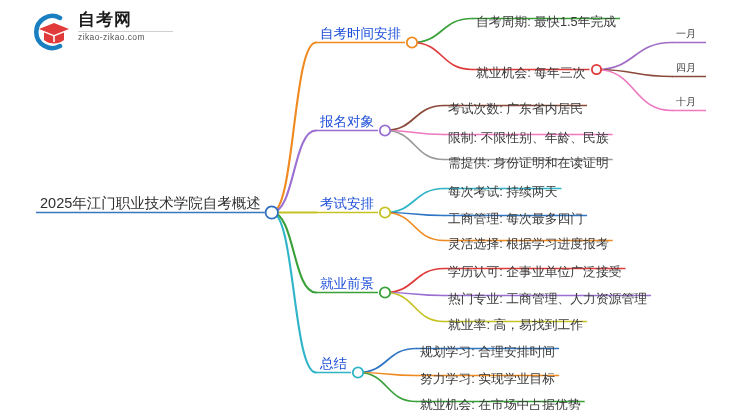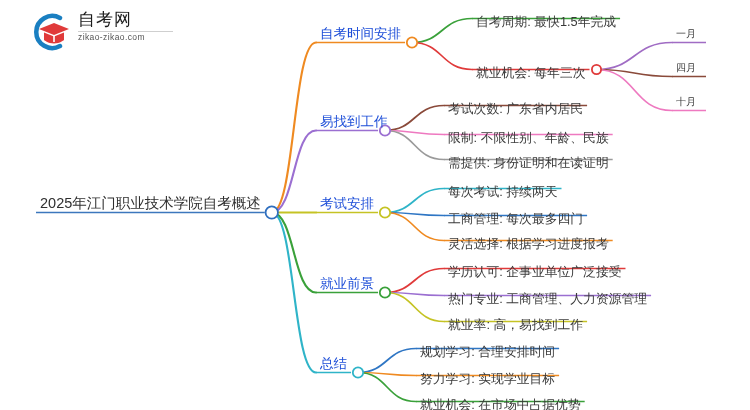--- a/index.html
+++ b/index.html
@@ -66,21 +66,21 @@
     height: 40px;
   }
   #logo-text-wrap {
     position: absolute;
     left: 48px;
     top: 2px;
     width: 95px;
   }
   #logo-title {
     font-size: 17px;
-    font-weight: normal;
+    font-weight: bold;
     color: #1b1b1b;
     letter-spacing: 1px;
     line-height: 20px;
   }
   #logo-sub {
     font-size: 8.5px;
     color: #555555;
     letter-spacing: 0.4px;
     line-height: 11px;
     margin-top: 2px;
@@ -169,21 +169,21 @@
     </svg>
 
   <div id="labels">
       <div class="node-label root-label" style="left: 40px; top: 196px;">2025年江门职业技术学院自考概述</div>
       <div class="node-label branch-label" style="left: 320px; top: 26px;">自考时间安排</div>
       <div class="node-label leaf-label" style="left: 476px; top: 2px;">自考周期: 最快1.5年完成</div>
       <div class="node-label leaf-label" style="left: 476px; top: 53px;">就业机会: 每年三次</div>
       <div class="node-label month-label" style="left: 676px; top: 26px;">一月</div>
       <div class="node-label month-label" style="left: 676px; top: 60px;">四月</div>
       <div class="node-label month-label" style="left: 676px; top: 94px;">十月</div>
-      <div class="node-label branch-label" style="left: 320px; top: 114px;">易找到工作</div>
+      <div class="node-label branch-label" style="left: 320px; top: 114px;">报名对象</div>
       <div class="node-label leaf-label" style="left: 448px; top: 89px;">考试次数: 广东省内居民</div>
       <div class="node-label leaf-label" style="left: 448px; top: 118px;">限制: 不限性别、年龄、民族</div>
       <div class="node-label leaf-label" style="left: 448px; top: 143px;">需提供: 身份证明和在读证明</div>
       <div class="node-label branch-label" style="left: 320px; top: 196px;">考试安排</div>
       <div class="node-label leaf-label" style="left: 448px; top: 172px;">每次考试: 持续两天</div>
       <div class="node-label leaf-label" style="left: 448px; top: 199px;">工商管理: 每次最多四门</div>
       <div class="node-label leaf-label" style="left: 448px; top: 224px;">灵活选择: 根据学习进度报考</div>
       <div class="node-label branch-label" style="left: 320px; top: 276px;">就业前景</div>
       <div class="node-label leaf-label" style="left: 448px; top: 252px;">学历认可: 企事业单位广泛接受</div>
       <div class="node-label leaf-label" style="left: 448px; top: 279px;">热门专业: 工商管理、人力资源管理</div>

